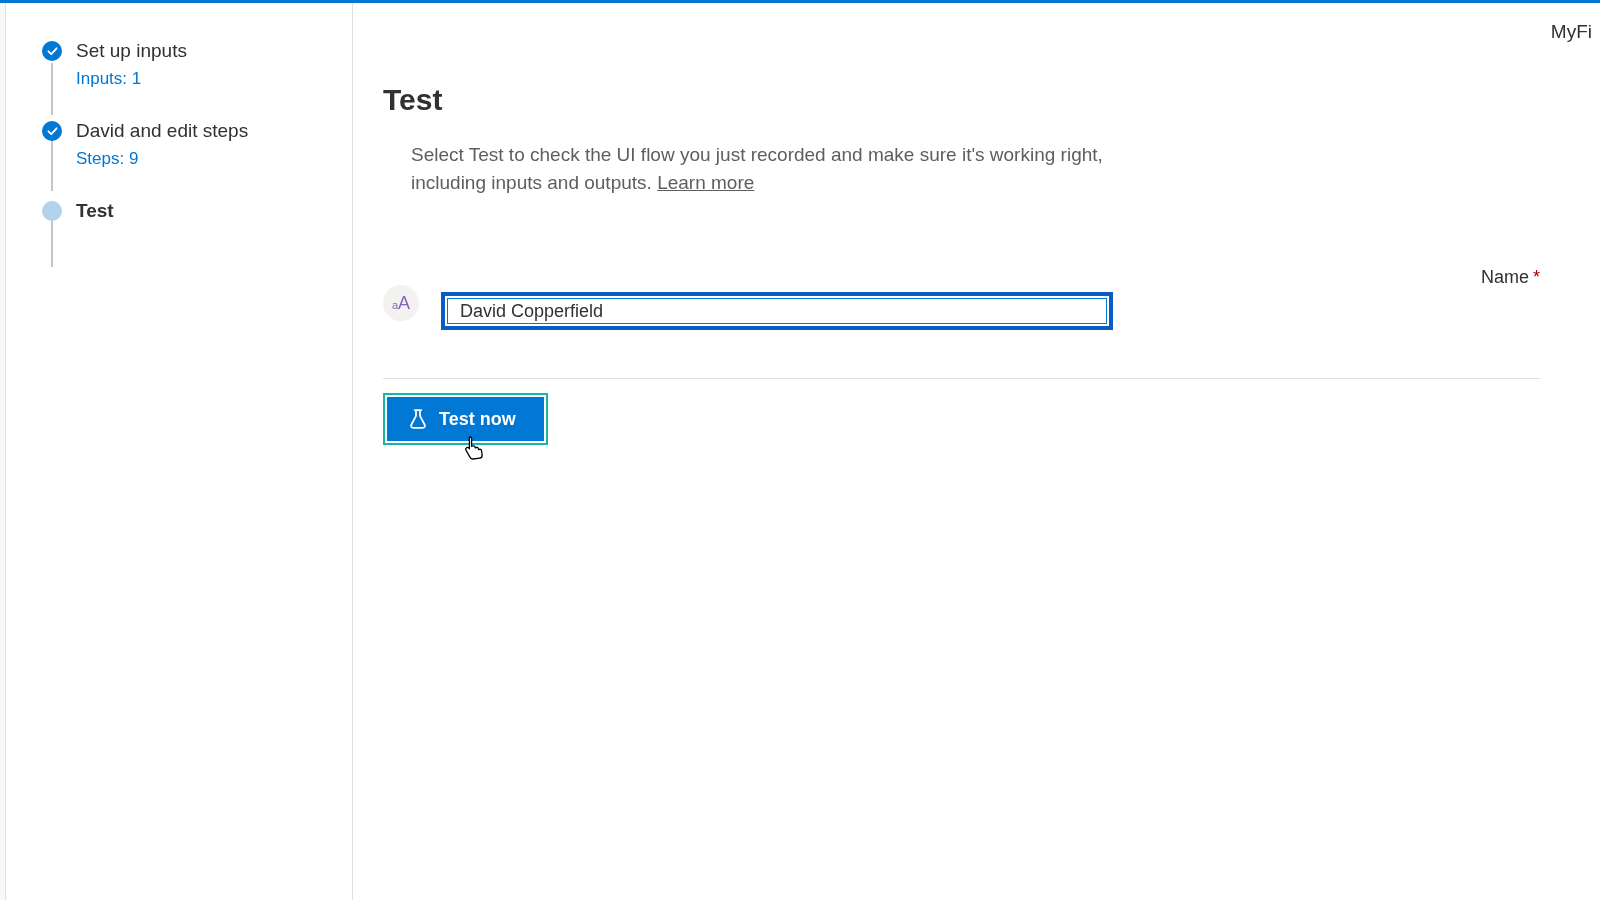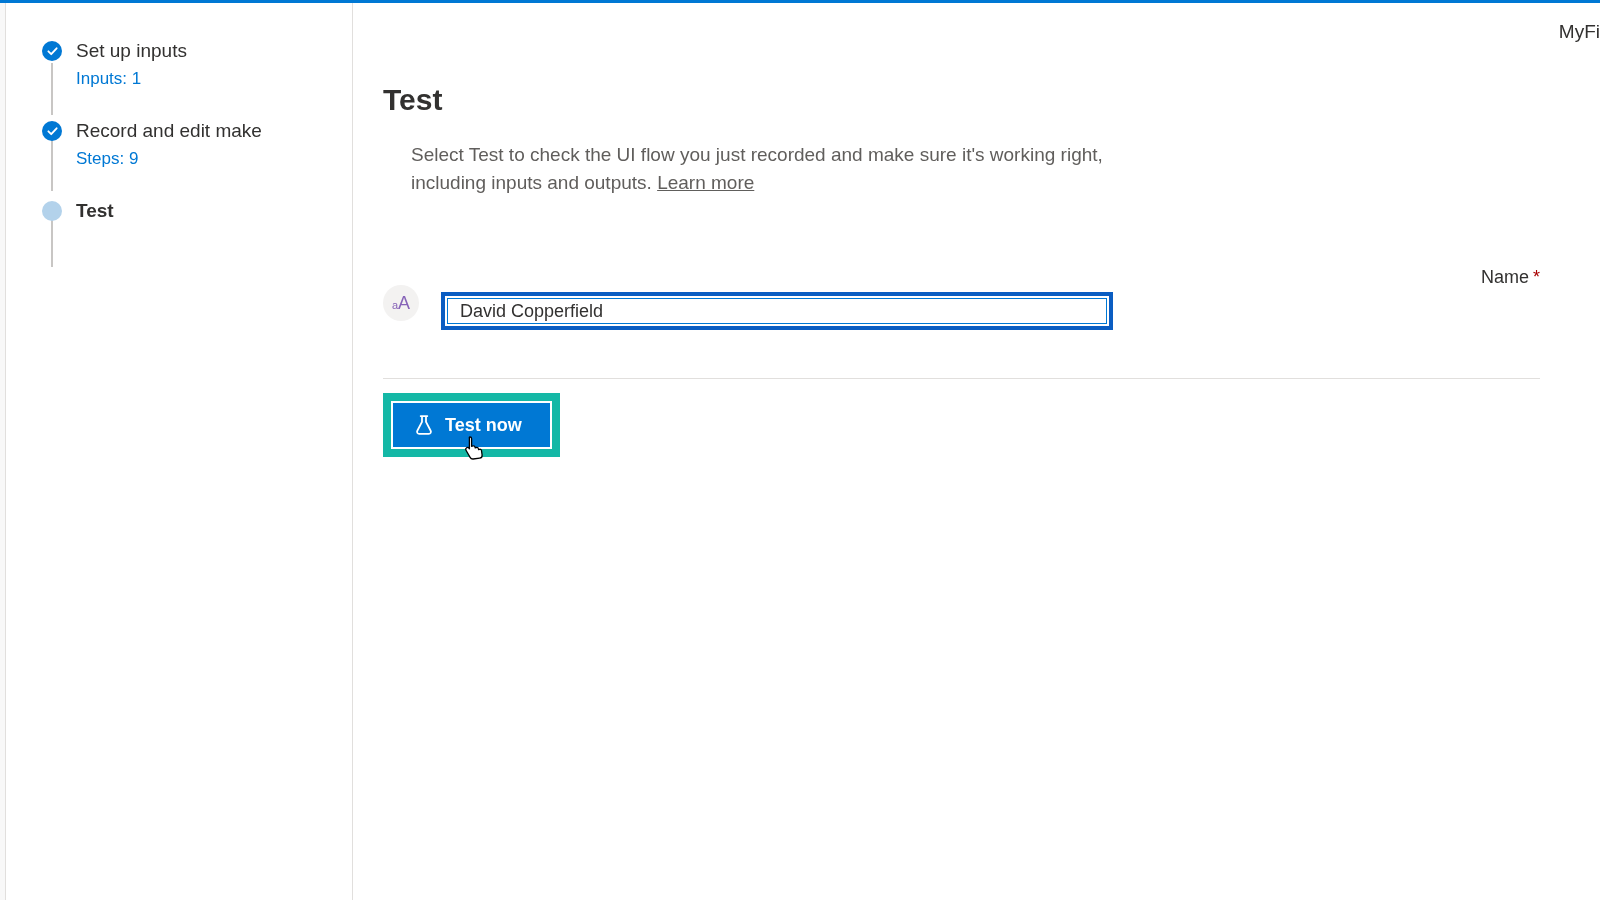--- a/index.html
+++ b/index.html
@@ -73,21 +73,21 @@
   }
   .current .step-title { font-weight: 600; }
   .main {
     flex: 1;
     position: relative;
     padding: 80px 60px 0 30px;
   }
   .header-right {
     position: absolute;
     top: 18px;
-    right: 0;
+    right: 8px;
     font-size: 19px;
     color: #323130;
     padding-right: 0;
   }
   .page-title {
     font-size: 30px;
     font-weight: 600;
     color: #323130;
     margin-bottom: 24px;
   }
@@ -157,21 +157,21 @@
     margin-top: 48px;
     border-top: 1px solid #e1dfdd;
     height: 1px;
     width: 100%;
   }
   .actions {
     margin-top: 14px;
   }
   .btn-hl-outer {
     display: inline-block;
-    border: 8px solid #14b8a6;
+    border: 2px solid #14b8a6;
     padding: 2px;
     background: #fff;
   }
   .test-btn {
     background: #0078d4;
     color: #ffffff;
     border: none;
     height: 44px;
     padding: 0 28px 0 22px;
     font-size: 18px;
@@ -213,21 +213,21 @@
       <div class="step-title">Set up inputs</div>
       <div class="step-sub">Inputs: 1</div>
     </div>
 
     <div class="step">
       <span class="step-badge">
         <svg viewBox="0 0 12 12">
             <path d="M10.5 2.5 4.6 8.9 1.5 5.8" fill="none" stroke="#fff" stroke-width="2" stroke-linecap="round" stroke-linejoin="round"></path>
           </svg>
       </span>
-      <div class="step-title">Record and edit make</div>
+      <div class="step-title">David and edit steps</div>
       <div class="step-sub">Steps: 9</div>
     </div>
 
 
     <div class="step current">
       <span class="step-badge hollow"></span>
       <div class="step-title">Test</div>
     </div>
   </nav>
 

